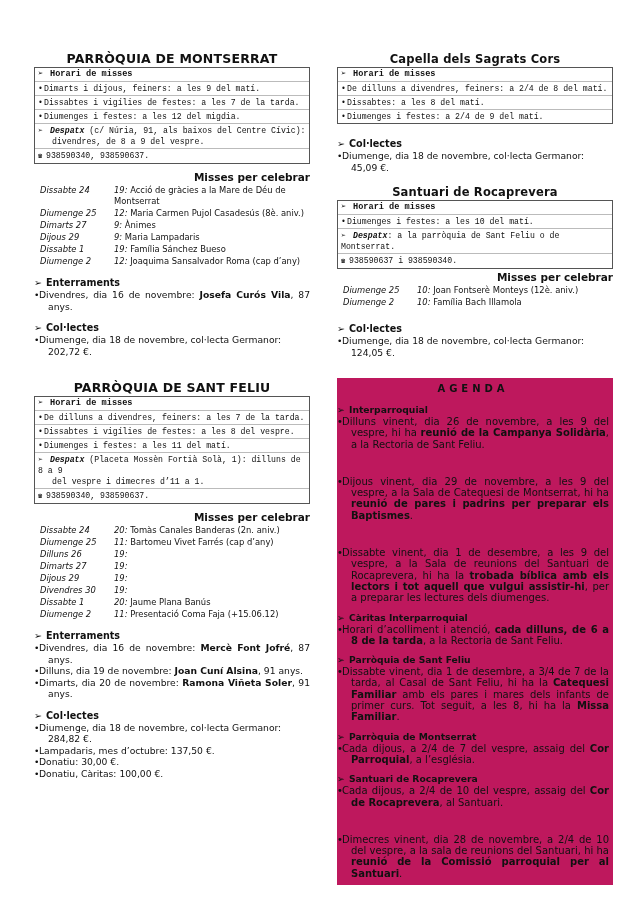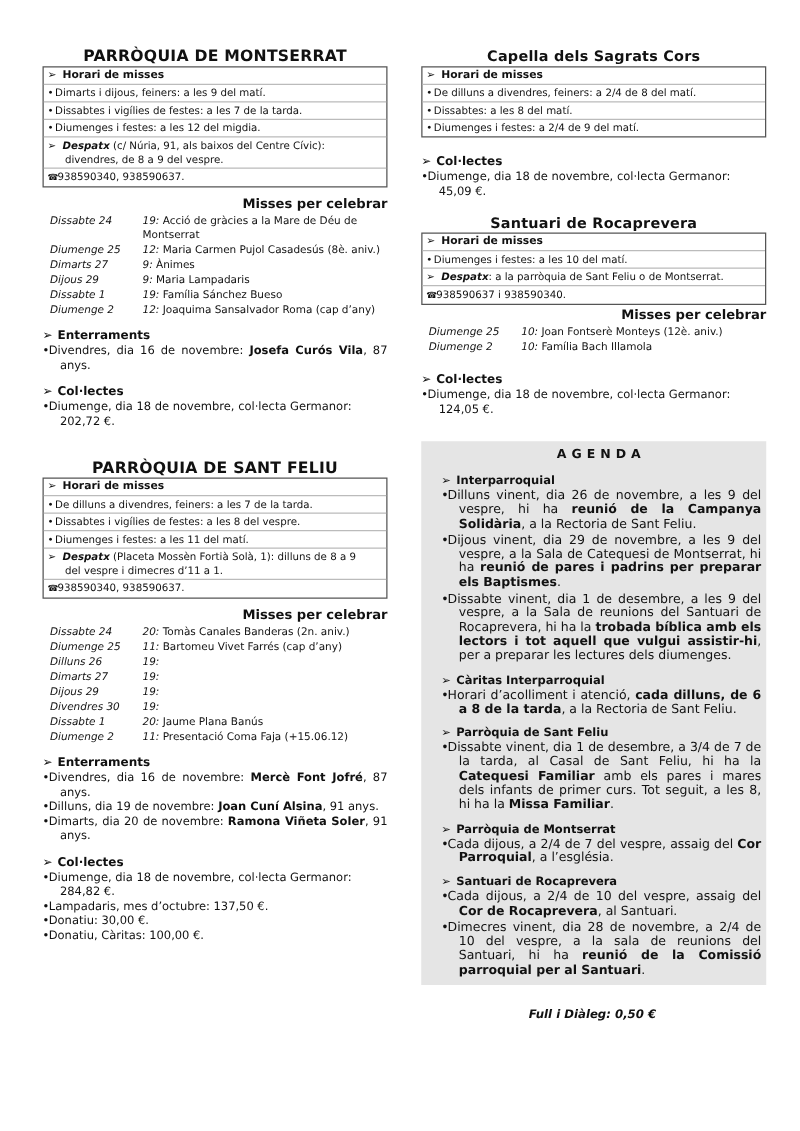--- a/index.html
+++ b/index.html
@@ -5,35 +5,36 @@
   * { box-sizing: border-box; margin: 0; padding: 0; }
   html, body { width: 640px; height: 905px; background: #ffffff; }
   body {
     font-family: "DejaVu Sans", "Liberation Sans", sans-serif;
     color: #111;
     font-size: 8.6px;
     line-height: 11px;
     position: relative;
     overflow: hidden;
   }
-  .col { position: absolute; top: 38px; width: 276px; }
+  .col { position: absolute; top: 52px; width: 276px; }
   .col-left { left: 34px; }
   .col-right { left: 337px; }
 
   .parish-title {
     text-align: center;
     font-weight: bold;
     font-size: 12.5px;
     line-height: 14px;
     letter-spacing: 0.2px;
   }
   .parish-title.small { font-size: 11.5px; }
   .box {
     border: 1px solid #555;
     margin-top: 1px;
+    font-family: Liberation Mono, monospace;
   }
   .box-row {
     border-bottom: 1px solid #bbb;
     padding: 1px 2px 1px 3px;
     font-size: 8.2px;
     line-height: 11px;
   }
   .box-row:last-child { border-bottom: none; }
   .box-row.head { font-weight: bold; font-size: 8.6px; }
   .box-row .cont { display: block; padding-left: 14px; }
@@ -64,36 +65,36 @@
     font-size: 9.2px;
     line-height: 11.5px;
     padding-left: 14px;
     text-indent: -14px;
   }
   .item .bullet { width: 5px; text-indent: 0; }
   .item b { font-weight: bold; }
   .justify { text-align: justify; }
 
   .agenda {
-    background: #e5e5e5;
+    background: #be185d;
     margin-top: 20px;
-    padding: 4px 4px 6px 16px;
+    padding: 4px 4px 6px 0;
   }
   .agenda-title {
     text-align: center;
     font-weight: bold;
     font-size: 10px;
     letter-spacing: 4px;
     line-height: 14px;
     margin-bottom: 8px;
   }
   .agenda .section-head { margin-top: 8px; font-size: 9.2px; }
   .agenda .section-head:first-of-type { margin-top: 0; }
   .agenda .item { font-size: 10px; line-height: 11.3px; text-align: justify; }
-  .agenda .item + .item { margin-top: 2px; }
+  .agenda .item + .item { margin-top: 26px; }
 
   .footer-price {
     text-align: center;
     font-weight: bold;
     font-style: italic;
     font-size: 9.4px;
     margin-top: 18px;
     padding-right: 2px;
   }
 </style>

